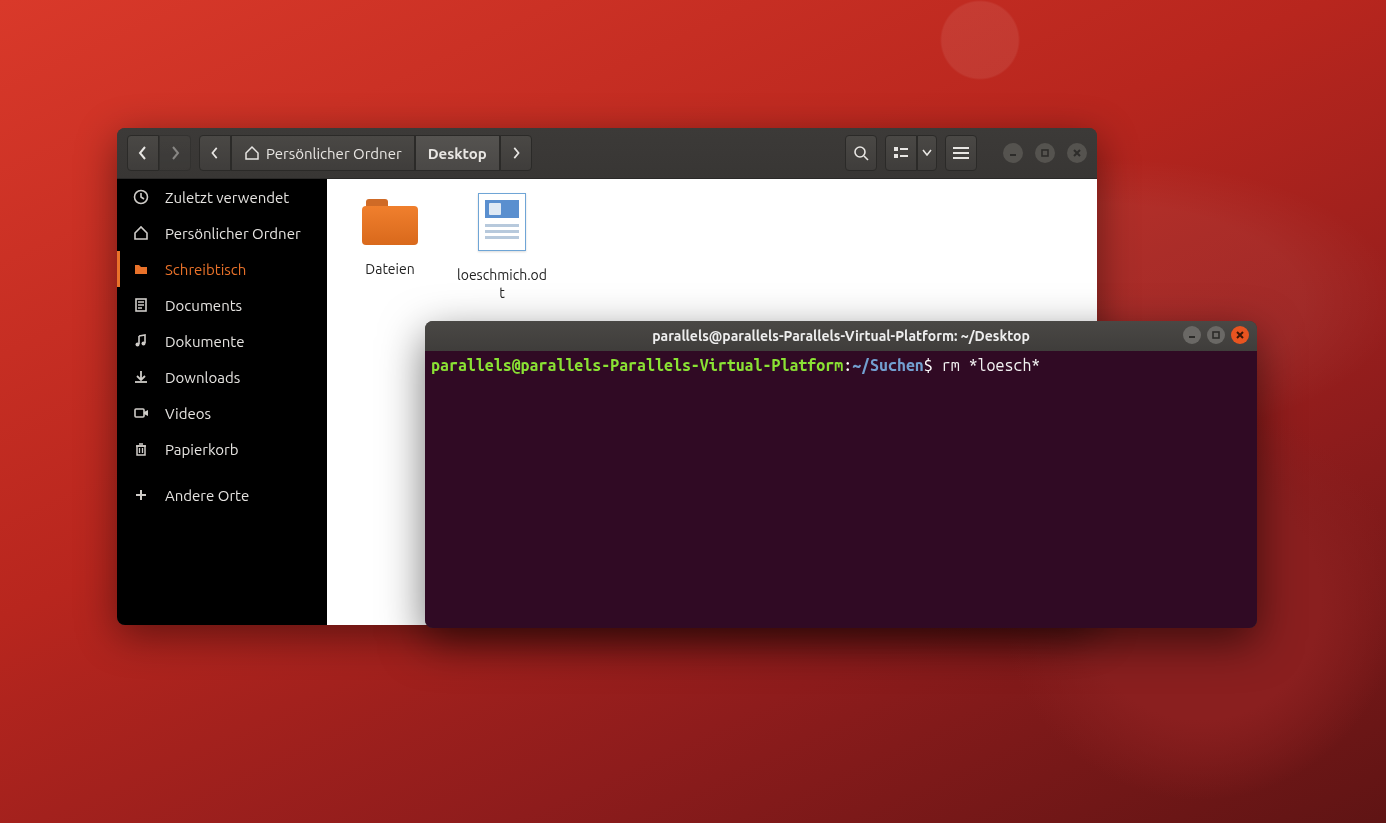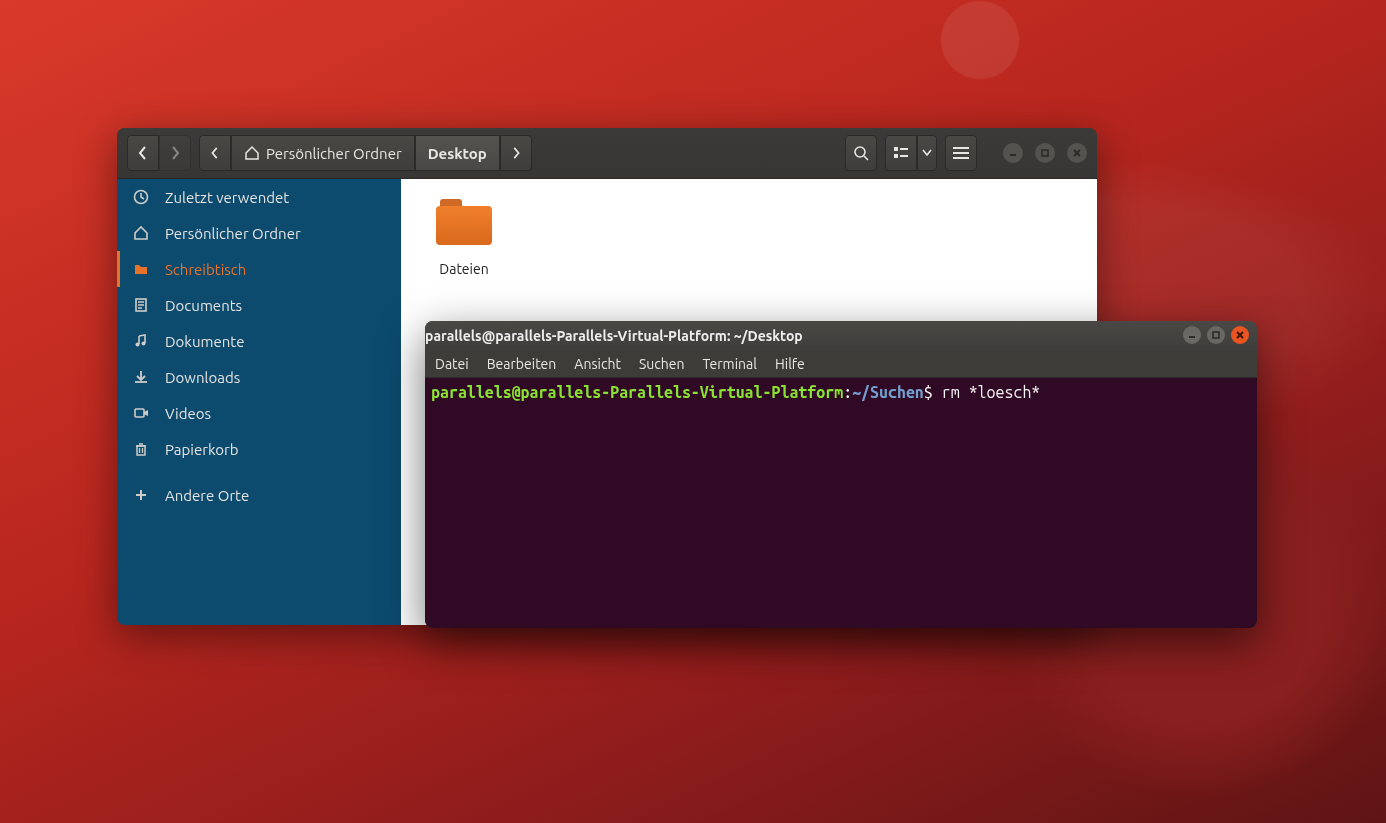--- a/index.html
+++ b/index.html
@@ -33,21 +33,21 @@
   .tb-group .tb-btn:first-child{border-radius:4px 0 0 4px;}
   .tb-group .tb-btn:last-child{border-radius:0 4px 4px 0;}
   .crumb-back{width:30px;}
   .crumb{padding:0 12px;font-size:15px;}
   .crumb.active{background:linear-gradient(#555350,#4a4846);}
   .crumb svg{margin-right:6px;}
   .tb-spacer{flex:1;}
   .win-circle{width:20px;height:20px;border-radius:50%;background:#55534f;margin-left:4px;display:flex;align-items:center;justify-content:center;color:#2d2c2a;}
   .win-circle.close{background:#55534f;}
   .files-body{flex:1;display:flex;min-height:0;}
-  .sidebar{width:284px;background:#0c4a6e;color:#e6e4e1;font-size:15px;overflow:auto;}
+  .sidebar{width:210px;background:#000000;color:#e6e4e1;font-size:15px;overflow:auto;}
   .side-item{height:36px;display:flex;align-items:center;gap:14px;padding:0 14px;cursor:pointer;position:relative;}
   .side-item.active{color:#e9722a;}
   .side-item.active::before{content:"";position:absolute;left:0;top:0;bottom:0;width:3px;background:#e9722a;}
   .side-icon{width:20px;height:20px;display:flex;align-items:center;justify-content:center;color:#cfccc8;}
   .side-item.active .side-icon{color:#e9722a;}
   .eject{position:absolute;right:10px;top:6px;width:24px;height:24px;border-radius:5px;background:#55534f;display:flex;align-items:center;justify-content:center;}
   .content{flex:1;background:#fff;color:#333;padding:14px 18px;display:flex;gap:22px;align-items:flex-start;}
   .file-item{width:90px;text-align:center;font-size:14px;color:#222;cursor:pointer;word-break:break-word;}
   .file-item .flabel{margin-top:16px;line-height:1.25;}
   .folder-ico{width:56px;height:46px;margin:6px auto 2px;position:relative;}
@@ -56,21 +56,21 @@
   .doc-ico{width:46px;height:56px;margin:0 auto 2px;background:#fff;border:1px solid #6fa5d6;position:relative;box-shadow:0 1px 2px rgba(0,0,0,.15);}
   .doc-ico::before{content:"";position:absolute;left:6px;top:6px;right:6px;height:18px;background:#5a8fcf;}
   .doc-ico::after{content:"";position:absolute;left:6px;right:6px;top:30px;height:3px;background:#b7c9dc;box-shadow:0 6px 0 #b7c9dc,0 12px 0 #b7c9dc;}
   .doc-ico .pic{position:absolute;left:10px;top:9px;width:12px;height:12px;background:#dfe9f4;border-radius:1px;}
   
   .term-window{
     position:absolute;left:425px;top:321px;width:832px;height:307px;
     border-radius:8px;overflow:hidden;box-shadow:0 14px 44px rgba(0,0,0,.55);
     background:#3a3835;display:flex;flex-direction:column;
   }
-  .term-titlebar{height:30px;background:linear-gradient(#4a4845,#3f3d3b);display:flex;align-items:center;justify-content:flex-start;color:#eee;font-size:14px;font-weight:600;position:relative;}
+  .term-titlebar{height:30px;background:linear-gradient(#4a4845,#3f3d3b);display:flex;align-items:center;justify-content:center;color:#eee;font-size:14px;font-weight:600;position:relative;}
   .term-winbtns{position:absolute;right:8px;top:5px;display:flex;gap:6px;}
   .twc{width:18px;height:18px;border-radius:50%;background:#6a6865;display:flex;align-items:center;justify-content:center;font-size:11px;color:#2c2b29;}
   .twc.close{background:#e95420;color:#3a1607;}
   .term-menubar{height:26px;background:#3e3c39;display:flex;align-items:center;gap:18px;padding:0 10px;color:#eae7e3;font-size:14px;border-bottom:1px solid #2d2b29;}
   .term-menubar span{cursor:pointer;}
   .term-body{flex:1;background:#300a24;color:#fff;padding:4px 6px;font-family:"Ubuntu Mono","DejaVu Sans Mono",monospace;font-size:16px;line-height:1.35;white-space:pre;}
   .p-user{color:#8ae234;font-weight:600;}
   .p-colon{color:#fff;}
   .p-path{color:#729fcf;font-weight:600;}
   .p-cmd{color:#f2f2f2;}
@@ -243,20 +243,26 @@
             </svg>
           </span>
           <span>Andere Orte</span>
         </div>
       </div>
     <div class="content" id="content">
         <div class="file-item">
           <div class="folder-ico"></div>
           <div class="flabel">Dateien</div>
         </div>
+        <div class="file-item">
+          <div class="doc-ico">
+            <div class="pic"></div>
+          </div>
+          <div class="flabel">loeschmich.odt</div>
+        </div>
       </div>
   </div>
 </div>
 
 <div class="term-window">
   <div class="term-titlebar">
     <span>parallels@parallels-Parallels-Virtual-Platform: ~/Desktop</span>
     <div class="term-winbtns">
       <div class="twc">
           <svg width="10" height="10" viewBox="0 0 10 10">
@@ -268,22 +274,14 @@
             <rect x="2" y="2" width="6" height="6" fill="none" stroke="#2c2b29" stroke-width="1.6"></rect>
           </svg>
         </div>
       <div class="twc close">
           <svg width="10" height="10" viewBox="0 0 10 10">
             <path d="M2 2l6 6M8 2 2 8" stroke="#3a1607" stroke-width="2"></path>
           </svg>
         </div>
     </div>
   </div>
-  <div class="term-menubar">
-    <span>Datei</span>
-    <span>Bearbeiten</span>
-    <span>Ansicht</span>
-    <span>Suchen</span>
-    <span>Terminal</span>
-    <span>Hilfe</span>
-  </div>
   <div class="term-body"><span class="p-user">parallels@parallels-Parallels-Virtual-Platform</span><span class="p-colon">:</span><span class="p-path">~/Suchen</span><span class="p-colon">$ </span><span class="p-cmd">rm *loesch*</span></div>
 </div>
 
 </body></html>

